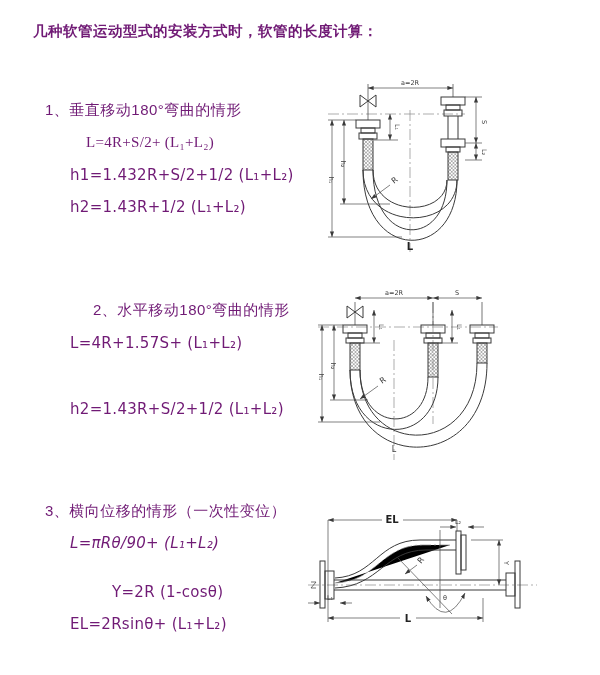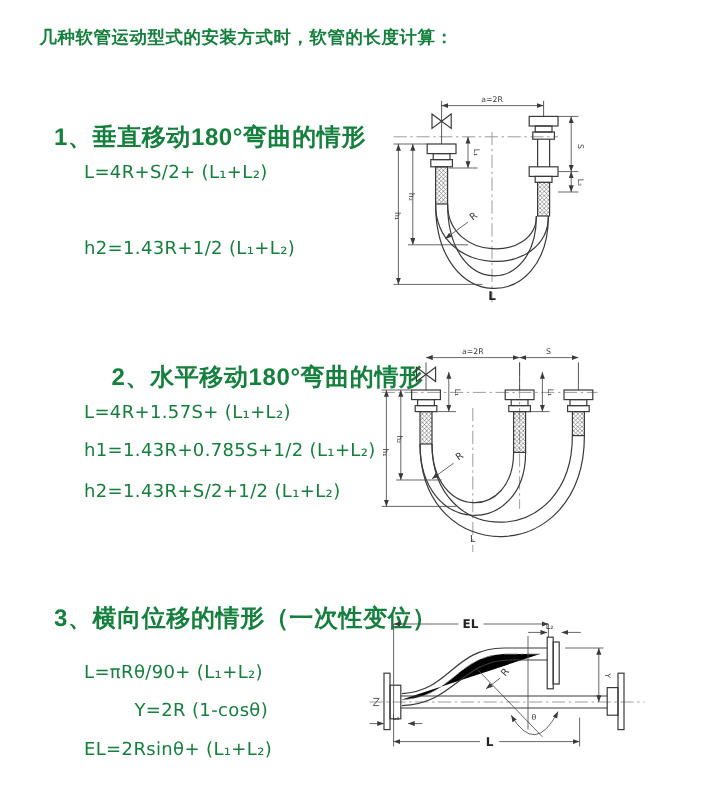--- a/index.html
+++ b/index.html
@@ -1,26 +1,26 @@
 <!DOCTYPE html>
 <html><head>
 <meta charset="utf-8">
 <style>
   html,body{margin:0;padding:0;background:#e8e8e8;}
   .page{
     position:relative;width:600px;height:675px;background:#ffffff;
-    font-family:"Liberation Sans","DejaVu Sans",sans-serif;color:#15803d;
+    font-family:"Liberation Sans","DejaVu Sans",sans-serif;color:#701a75;
     overflow:hidden;box-shadow:0 0 4px rgba(0,0,0,.2);
   }
   .doc-title{
     position:absolute;left:33px;top:22px;font-size:14.5px;font-weight:bold;
     letter-spacing:.5px;white-space:nowrap;
   }
   .sec-heading{
-    position:absolute;font-size:20px;font-weight:bold;letter-spacing:.5px;white-space:nowrap;
+    position:absolute;font-size:15px;font-weight:normal;letter-spacing:.5px;white-space:nowrap;
   }
   .formula{
     position:absolute;font-size:15px;font-weight:500;letter-spacing:.3px;white-space:nowrap;
     font-family:"DejaVu Sans","Liberation Sans",sans-serif;
   }
   .diagram{position:absolute;}
   svg text{
     font-family:"DejaVu Sans","Liberation Sans",sans-serif;
     fill:#3a3a3a;
   }
@@ -29,21 +29,22 @@
   .lbl-b{font-size:10px;font-weight:bold;fill:#222;}
 </style>
 </head>
 <body>
 
 <div class="page">
 
   <div class="doc-title">几种软管运动型式的安装方式时，软管的长度计算：</div>
 
   <div class="sec-heading" style="left:45px;top:101px;">1、垂直移动180°弯曲的情形</div>
-  <div class="formula" style="left:70px;top:134px;">L=4R+S/2+ (L₁+L₂)</div>
+  <div class="formula" style="left:86px;top:134px;font-family:Liberation Serif, serif;">L=4R+S/2+ (L₁+L₂)</div>
+  <div class="formula" style="left:70px;top:166px;">h1=1.432R+S/2+1/2 (L₁+L₂)</div>
   <div class="formula" style="left:70px;top:198px;text-align:right;">h2=1.43R+1/2 (L₁+L₂)</div>
 
   <svg class="diagram" style="left:310px;top:72px;" width="290" height="190" viewBox="0 0 290 190">
     <defs>
       <marker id="arrA" markerWidth="9" markerHeight="8" refX="8" refY="3" orient="auto-start-reverse">
         <path d="M0,0 L8,3 L0,6 Z" fill="#3a3a3a"></path>
       </marker>
       <pattern id="braidA" width="3.5" height="3.5" patternUnits="userSpaceOnUse">
         <path d="M0,3.5 L3.5,0 M0,0 L3.5,3.5" stroke="#6a6a6a" stroke-width="0.5" fill="none"></path>
       </pattern>
@@ -106,21 +107,20 @@
     <text class="lbl-s" x="172" y="80" text-anchor="middle" transform="rotate(90 172 80)">L₂</text>
     <text class="lbl-s" x="85" y="55" text-anchor="middle" transform="rotate(90 85 55)">L₁</text>
     <text class="lbl-s" x="31" y="92" text-anchor="middle" transform="rotate(90 31 92)">h₂</text>
     <text class="lbl-s" x="19" y="108" text-anchor="middle" transform="rotate(90 19 108)">h₁</text>
     <text class="lbl-m" x="84" y="112" transform="rotate(-38 84 112)">R</text>
     <text class="lbl-b" x="100" y="178" text-anchor="middle">L</text>
   </svg>
 
   <div class="sec-heading" style="left:45px;top:301px;margin-left:48px;">2、水平移动180°弯曲的情形</div>
   <div class="formula" style="left:70px;top:334px;">L=4R+1.57S+ (L₁+L₂)</div>
-  <div class="formula" style="left:70px;top:366px;">h1=1.43R+0.785S+1/2 (L₁+L₂)</div>
   <div class="formula" style="left:70px;top:400px;">h2=1.43R+S/2+1/2 (L₁+L₂)</div>
 
   <svg class="diagram" style="left:310px;top:282px;" width="290" height="190" viewBox="0 0 290 190">
     <defs>
       <marker id="arrB" markerWidth="9" markerHeight="8" refX="8" refY="3" orient="auto-start-reverse">
         <path d="M0,0 L8,3 L0,6 Z" fill="#3a3a3a"></path>
       </marker>
       <pattern id="braidB" width="3.5" height="3.5" patternUnits="userSpaceOnUse">
         <path d="M0,3.5 L3.5,0 M0,0 L3.5,3.5" stroke="#6a6a6a" stroke-width="0.5" fill="none"></path>
       </pattern>
@@ -185,21 +185,21 @@
     <text class="lbl-s" x="147" y="13" text-anchor="middle">S</text>
     <text class="lbl-s" x="69" y="45" text-anchor="middle" transform="rotate(90 69 45)">L₁</text>
     <text class="lbl-s" x="147" y="45" text-anchor="middle" transform="rotate(90 147 45)">L₁</text>
     <text class="lbl-s" x="21" y="84" text-anchor="middle" transform="rotate(90 21 84)">h₂</text>
     <text class="lbl-s" x="9" y="95" text-anchor="middle" transform="rotate(90 9 95)">h₁</text>
     <text class="lbl-m" x="72" y="102" transform="rotate(-35 72 102)">R</text>
     <text class="lbl-m" x="84" y="170" text-anchor="middle">L</text>
   </svg>
 
   <div class="sec-heading" style="left:45px;top:502px;">3、横向位移的情形（一次性变位）</div>
-  <div class="formula" style="left:70px;top:551px;">L=πRθ/90+ (L₁+L₂)</div>
+  <div class="formula" style="left:70px;top:534px;font-style:italic;">L=πRθ/90+ (L₁+L₂)</div>
   <div class="formula" style="left:70px;top:583px;margin-left:42px;">Y=2R (1-cosθ)</div>
   <div class="formula" style="left:70px;top:615px;">EL=2Rsinθ+ (L₁+L₂)</div>
 
   <svg class="diagram" style="left:300px;top:500px;" width="300" height="145" viewBox="0 0 300 145">
     <defs>
       <marker id="arrC" markerWidth="9" markerHeight="8" refX="8" refY="3" orient="auto-start-reverse">
         <path d="M0,0 L8,3 L0,6 Z" fill="#3a3a3a"></path>
       </marker>
     </defs>
 

